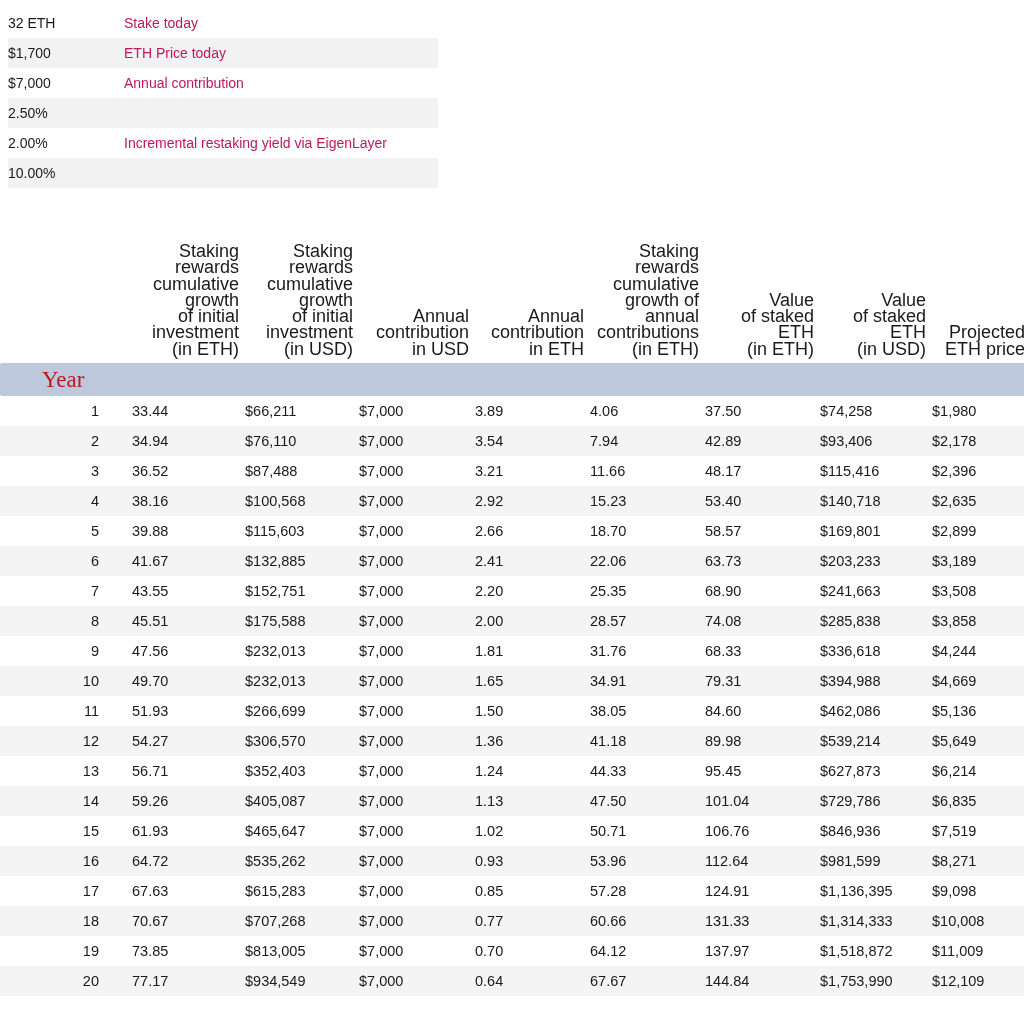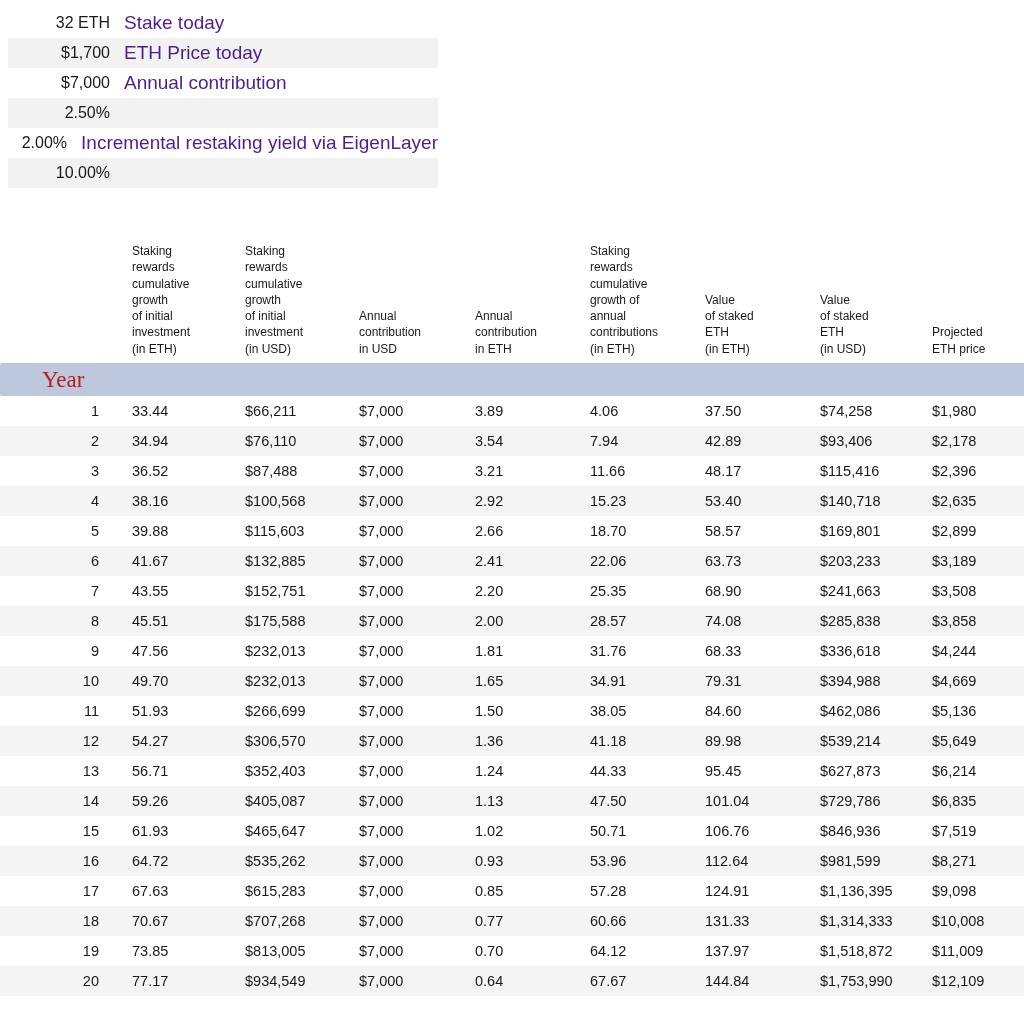--- a/index.html
+++ b/index.html
@@ -25,30 +25,30 @@
   }
   .assume-row {
     display: flex;
     align-items: center;
     height: 30px;
     font-size: 14.5px;
   }
   .assume-row.striped { background: #f2f2f2; }
   .assume-value {
     width: 102px;
-    text-align: right;
+    text-align: left;
     padding-right: 0px;
-    font-size: 16px;
+    font-size: 14px;
     color: #1a1a1a;
     white-space: nowrap;
   }
   .assume-label {
     padding-left: 14px;
-    font-size: 19px;
-    color: #4c1d95;
+    font-size: 14px;
+    color: #be185d;
     white-space: nowrap;
   }
 
   
   #proj-table {
     position: absolute;
     left: 0px;
     top: 225px;
     width: 1024px;
   }
@@ -66,23 +66,23 @@
   col.c3 { width: 116px; }
   col.c4 { width: 115px; }
   col.c5 { width: 115px; }
   col.c6 { width: 115px; }
   col.c7 { width: 112px; }
   col.c8 { width: 99px; }
 
   
   .hdr-row th {
     vertical-align: bottom;
-    text-align: left;
+    text-align: right;
     font-weight: normal;
-    font-size: 12px;
+    font-size: 18px;
     line-height: 16.3px;
     color: #1a1a1a;
     padding: 0 6px 6px 0;
     height: 132px;
   }
   .hdr-row th.hdr-year { padding: 0; }
   .hdr-line { display: block; white-space: nowrap; }
 
   
   .year-band-row td {

